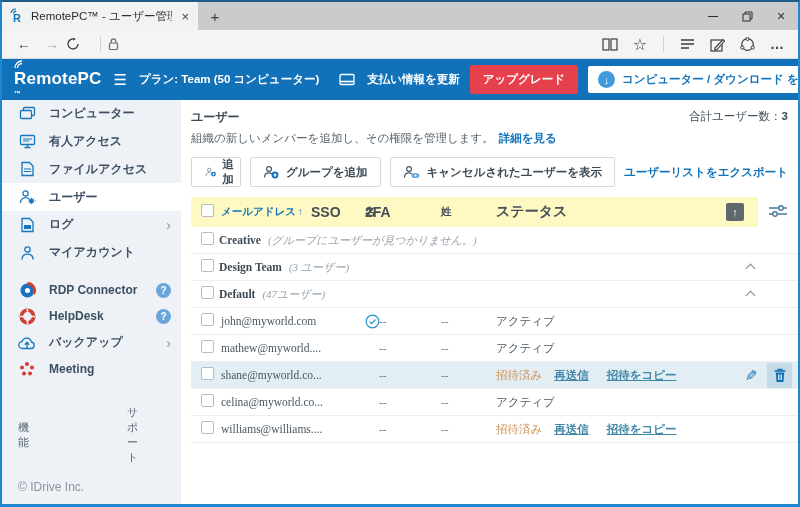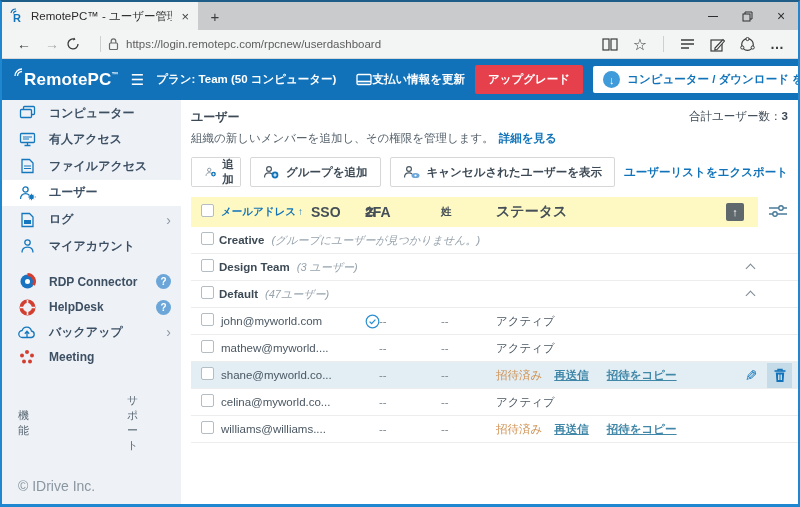--- a/index.html
+++ b/index.html
@@ -24,27 +24,27 @@
   .nav-ic { width:28px; text-align:center; font-size:14px; color:#3a3a3a; }
   .nav-ic.dis { color:#a8a8a8; }
   .bar-sep { width:1px; height:16px; background:#cfcfcf; margin:0 6px; }
   .url-field { display:flex; align-items:center; gap:6px; flex:1; min-width:0; }
   .url-text { font-size:11.5px; color:#5d5d5d; white-space:nowrap; overflow:hidden; }
   .addr-right { display:flex; align-items:center; gap:4px; margin-left:auto; }
   .addr-ic { width:26px; height:24px; display:flex; align-items:center; justify-content:center; color:#3c3c3c; font-size:14px; }
 
   
   .appheader { height:41px; background:#1172b9; display:flex; align-items:center; padding:0 10px 0 12px; flex:none; gap:10px; }
-  .brand { color:#fff; font-size:17px; font-weight:800; letter-spacing:.2px; display:flex; align-items:flex-start; }
+  .brand { color:#fff; font-size:17px; font-weight:800; letter-spacing:.2px; display:flex; align-items:flex-start;flex-direction:column; }
   .brand .tm { font-size:7px; margin-top:1px; }
   .brand-wave { margin-right:1px; margin-top:-2px; }
   .hamburger { color:#fff; font-size:15px; padding:0 2px; }
   .plan { color:#fff; font-size:11.5px; font-weight:700; white-space:nowrap; }
   .hdr-sep { width:1px; height:20px; background:rgba(255,255,255,.4); }
-  .pay { display:flex; align-items:center; gap:0; color:#fff; font-size:11.5px; font-weight:700; white-space:nowrap; }
+  .pay { display:flex; align-items:center; gap:12px; color:#fff; font-size:11.5px; font-weight:700; white-space:nowrap; }
   .btn-upgrade { background:#e5404c; color:#fff; font-size:11.5px; font-weight:700; padding:7px 13px; border-radius:2px; white-space:nowrap; }
   .btn-addcomp { background:#fff; border-radius:2px; display:flex; align-items:center; gap:7px; padding:5px 10px; white-space:nowrap; }
   .dl-circle { width:17px; height:17px; border-radius:50%; background:#3f9bd9; color:#fff; font-size:11px; display:flex; align-items:center; justify-content:center; }
   .btn-addcomp span.lbl { color:#1173b9; font-size:11.5px; font-weight:700; }
 
   
   .bodyrow { flex:1; display:flex; min-height:0; }
   .sidebar { width:179px; background:#eef2f7; display:flex; flex-direction:column; flex:none; }
   .side-item { height:37px; display:flex; align-items:center; gap:13px; padding:0 10px 0 16px; }
   .side-item.small { height:35px; }
@@ -52,21 +52,21 @@
   .side-item .lbl { font-size:12px; font-weight:700; color:#3d4f63; white-space:nowrap; }
   .side-ic { width:18px; display:flex; justify-content:center; flex:none; }
   .side-chev { margin-left:auto; color:#8a97a3; font-size:14px; }
   .help-badge { margin-left:auto; width:15px; height:15px; border-radius:50%; background:#6ca6d9; color:#fff; font-size:10px; font-weight:700; display:flex; align-items:center; justify-content:center; }
   .gap-block { height:14px; }
   .side-footer { margin-top:auto; padding:8px 0 10px 16px; }
   .flinks { display:flex; align-items:center; font-size:11px; color:#5c6a75;gap:41px; }
   .flinks span.link { padding:0 8px; }
   .flinks span.link:first-child { padding-left:0; }
   .fl-sep { width:1px; height:11px; background:#b9c3cc; }
-  .copyright { font-size:14px; color:#8a96a0; margin-top:10px; }
+  .copyright { font-size:12px; color:#8a96a0; }
 
   
   .main { flex:1; background:#fff; padding:9px 0 0 10px; position:relative; min-width:0; display:flex; flex-direction:column; }
   .head-flex { display:flex; padding-right:10px; }
   .pg-title { font-size:12px; font-weight:700; color:#3d4a55; }
   .pg-sub { font-size:11.5px; color:#55616b; margin-top:5px; }
   .pg-sub .dlink { color:#1173b9; font-weight:700; margin-left:5px; }
   .total { margin-left:auto; font-size:11.5px; color:#3d4a55; white-space:nowrap; }
   .total b { font-weight:700; }
   .toolbar { display:flex; align-items:center; margin-top:11px; padding-right:10px; gap:9px; }
@@ -87,21 +87,21 @@
   .c-2fa { width:24px; flex:none;padding-left:32px; }
   .c-first { width:76px; flex:none; font-size:11.5px; color:#7d8892; padding-left:14px; }
   .c-last { width:55px; flex:none; font-size:11.5px; color:#7d8892; }
   .c-status { flex:1; display:flex; align-items:center; gap:12px; min-width:0; }
   .thead .hl { font-size:14px; font-weight:700; color:#454f57; }
   .thead .c-email { color:#1173b9; font-weight:700; font-size:10.5px; }
   .thead .c-first,.thead .c-last { color:#454f57; font-weight:700; font-size:10.5px; padding-left:0; }
   .thead .c-first { padding-left:0; }
   .sortarrow { color:#1173b9; font-size:10px; margin-left:2px; }
   .upload-btn { position:absolute; right:14px; top:6px; width:18px; height:18px; background:#5f686d; border-radius:2px; color:#fff; font-size:11px; display:flex; align-items:center; justify-content:center; }
-  .trow { height:27px; display:flex; align-items:center; border-bottom:1px solid #ededed; position:relative; padding-right:6px; }
+  .trow { height:27px; display:flex; align-items:center; border-bottom:1px solid #ededed; position:relative; padding-right:6px;font-family:Liberation Serif, serif; }
   .trow.selected { background:#e2eef4; }
   .gname { font-size:11.5px; font-weight:700; color:#3d4a55; margin-left:-2px; }
   .gnote { font-size:11px; font-style:italic; color:#97a3ad; margin-left:7px; }
   .g-chev { position:absolute; right:44px; top:11px; width:7px; height:7px; border-left:1.5px solid #7b8893; border-top:1.5px solid #7b8893; transform:rotate(45deg); }
   .st-active { font-size:11.5px; color:#4a5762; }
   .st-invited { font-size:11.5px; color:#cf9254; }
   .st-link { font-size:11.5px; font-weight:700; color:#4187a8; text-decoration:underline; }
   .row-actions { position:absolute; right:6px; top:0; height:27px; display:flex; align-items:center; gap:9px; }
   .pencil { color:#1173b9; font-size:15px; transform:scaleX(-1); }
   .trash-btn { width:25px; height:25px; background:#c6dbe8; display:flex; align-items:center; justify-content:center; }
@@ -149,21 +149,20 @@
         </svg>
     </span>
     <span class="bar-sep"></span>
     <div class="url-field">
       <span>
         <svg width="13" height="14" viewBox="0 0 13 14">
             <rect x="2.5" y="6" width="8" height="6.5" rx="1" fill="none" stroke="#6a6a6a" stroke-width="1.2"></rect>
             <path d="M4.2 6V4.2a2.3 2.3 0 0 1 4.6 0V6" fill="none" stroke="#6a6a6a" stroke-width="1.2"></path>
           </svg>
       </span>
-      <span class="url-text">https://login.remotepc.com/rpcnew/userdashboard</span>
     </div>
     <div class="addr-right">
       <span class="addr-ic">
         <svg width="16" height="13" viewBox="0 0 16 13">
             <rect x="1" y="1" width="6" height="11" fill="none" stroke="#3c3c3c" stroke-width="1.2"></rect>
             <rect x="9" y="1" width="6" height="11" fill="none" stroke="#3c3c3c" stroke-width="1.2"></rect>
           </svg>
       </span>
       <span class="addr-ic" style="font-size:16px;">☆</span>
       <span class="bar-sep"></span>

